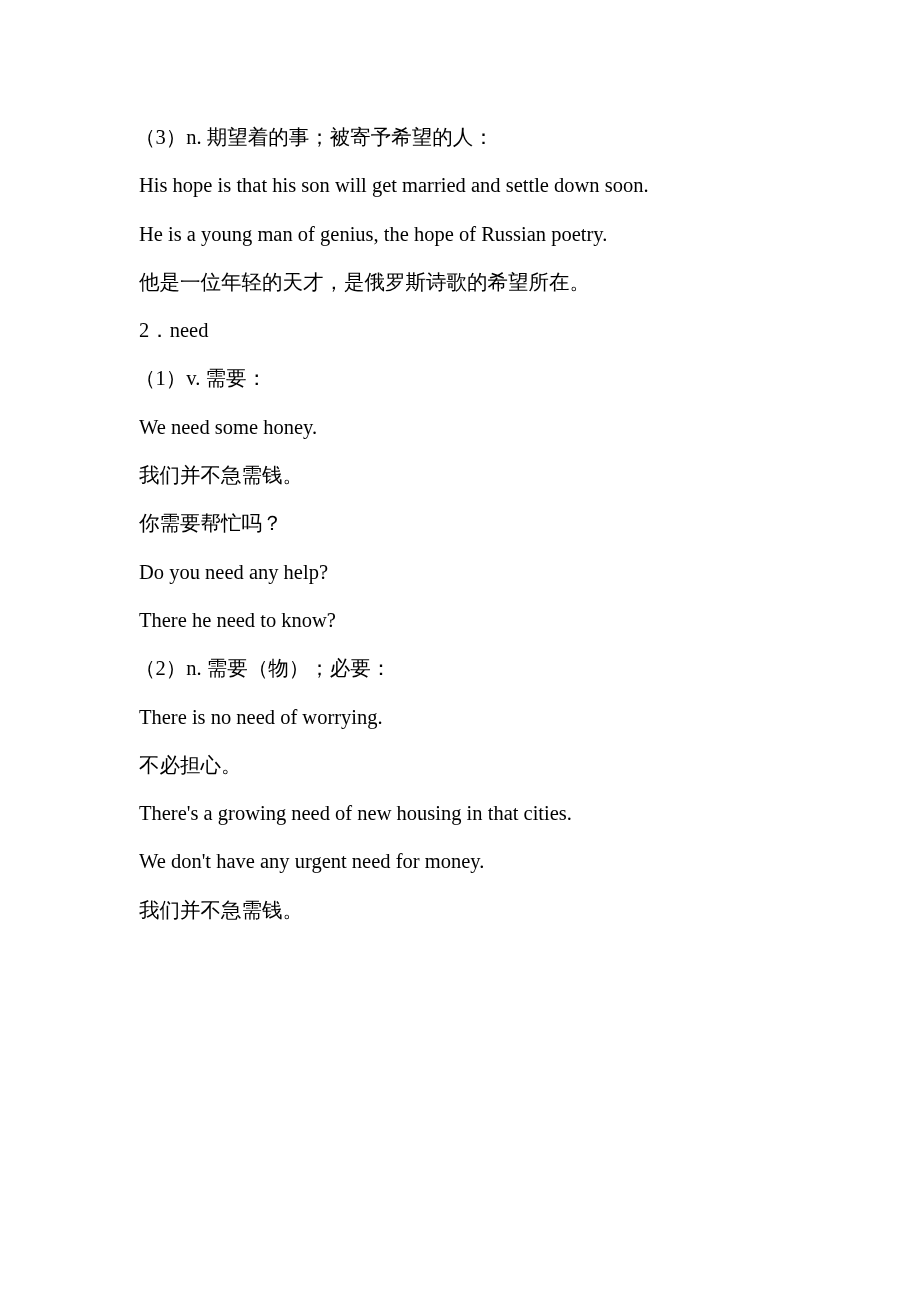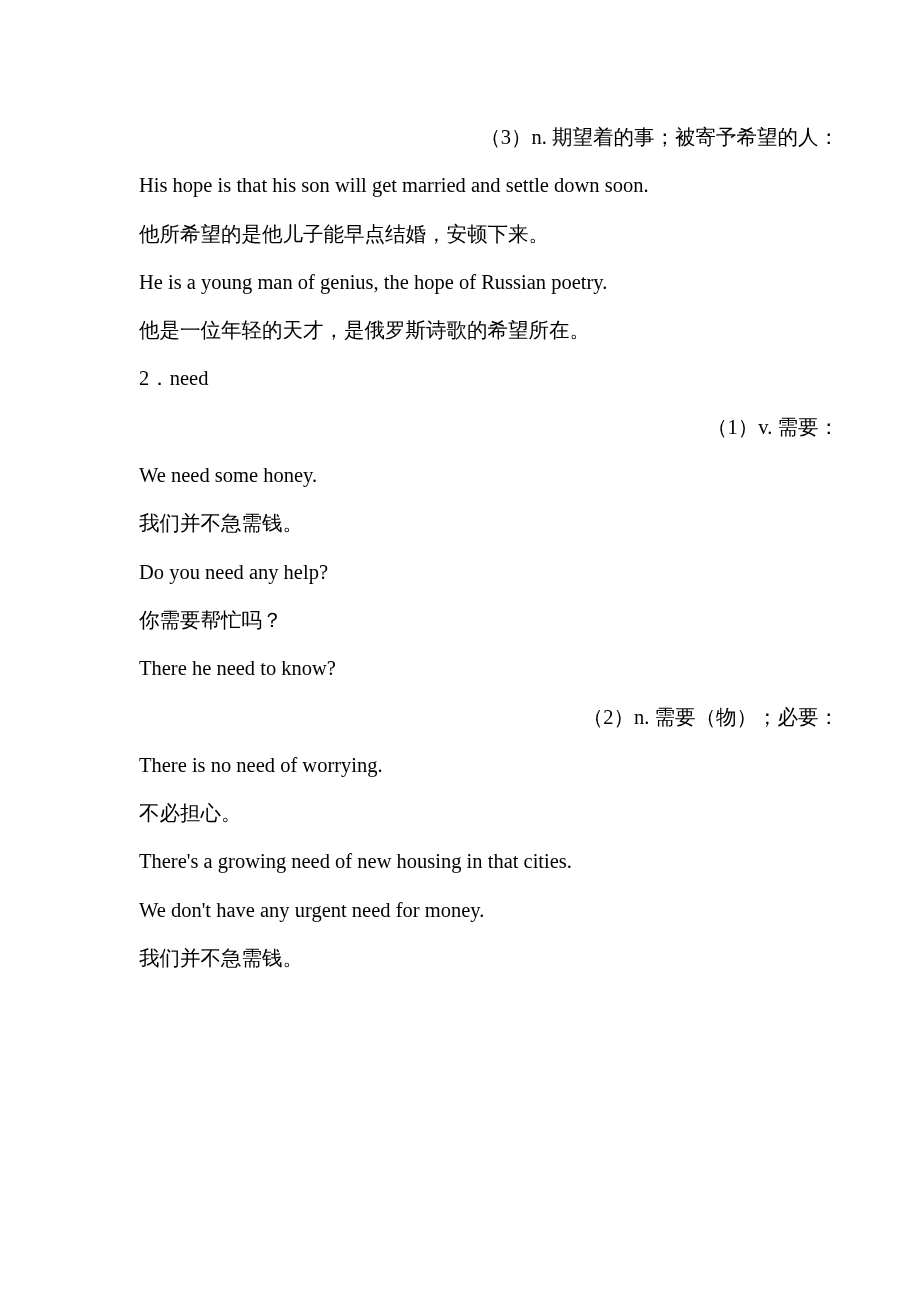--- a/index.html
+++ b/index.html
@@ -31,39 +31,37 @@
     }
     .line {
       height: 48.3px;
       line-height: 34px;
       font-size: 20.5px;
       white-space: nowrap;
     }
     .line.sub {
       padding-left: 0;
       margin-left: -4px;
-      text-align: right;
     }
   </style>
 </head>
 <body>
 
 <div class="page">
   <div class="content">
     <div class="line sub">（3）n. 期望着的事；被寄予希望的人：</div>
     <div class="line">His hope is that his son will get married and settle down soon.</div>
-    <div class="line">他所希望的是他儿子能早点结婚，安顿下来。</div>
     <div class="line">He is a young man of genius, the hope of Russian poetry.</div>
     <div class="line">他是一位年轻的天才，是俄罗斯诗歌的希望所在。</div>
     <div class="line">2．need</div>
     <div class="line sub">（1）v. 需要：</div>
     <div class="line">We need some honey.</div>
     <div class="line">我们并不急需钱。</div>
+    <div class="line">你需要帮忙吗？</div>
     <div class="line">Do you need any help?</div>
-    <div class="line">你需要帮忙吗？</div>
     <div class="line">There he need to know?</div>
     <div class="line sub">（2）n. 需要（物）；必要：</div>
     <div class="line">There is no need of worrying.</div>
     <div class="line">不必担心。</div>
     <div class="line">There's a growing need of new housing in that cities.</div>
     <div class="line">We don't have any urgent need for money.</div>
     <div class="line">我们并不急需钱。</div>
   </div>
 </div>
 

